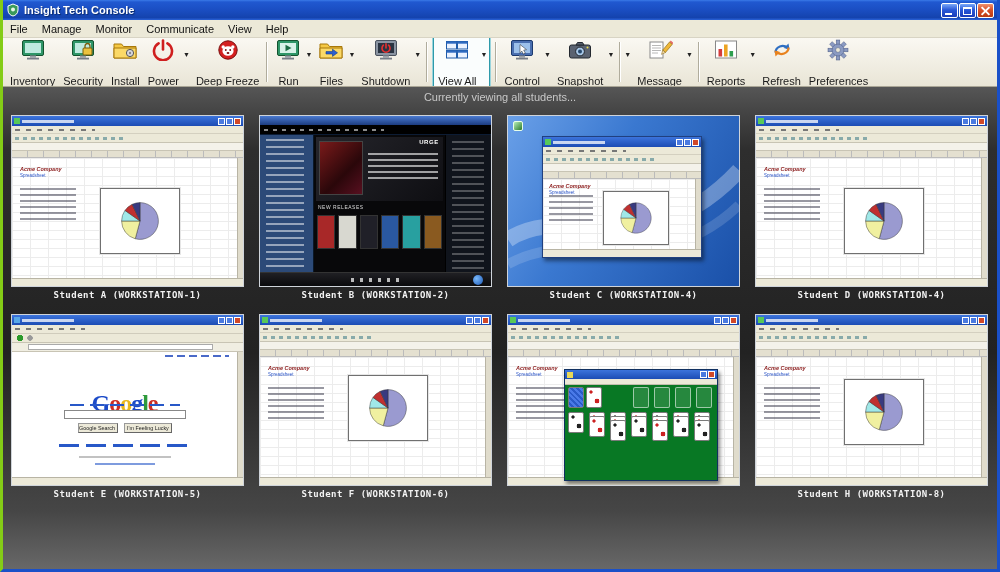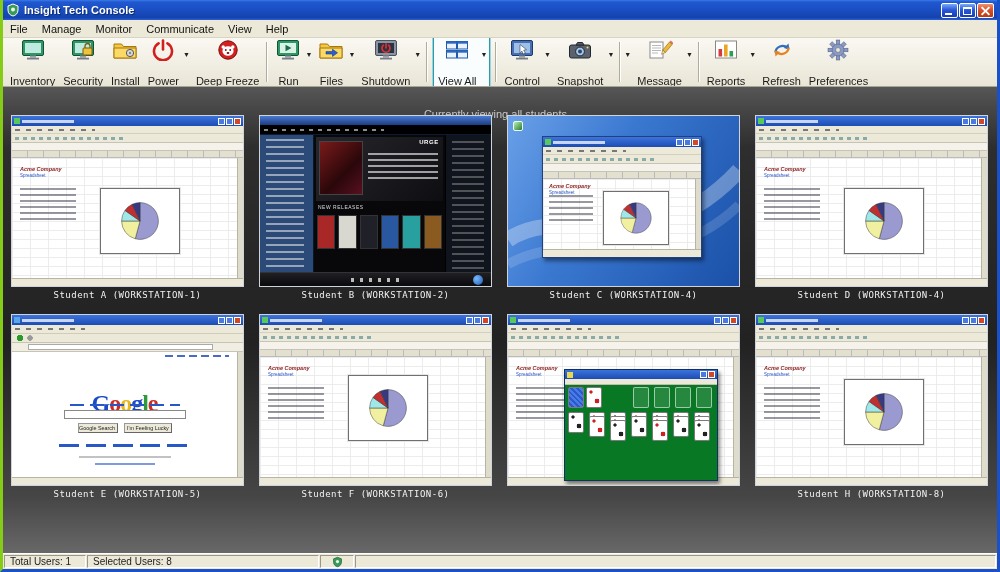--- a/index.html
+++ b/index.html
@@ -34,28 +34,28 @@
   .tbtn .ticon svg { display:block; }
   .tbtn .tlabel { font-size:11px; color:#1a1a1a; white-space:nowrap; }
   .darr { font-size:7px; color:#222; position:relative; top:-8px; margin:0 2px 0 0; }
   .tsep { width:2px; height:40px; border-left:1px solid #b0ac9c; border-right:1px solid #fff; margin:0 3px; }
   .tb-sel { display:flex; align-items:center; border:1px solid #2e9aaa; outline:1px solid #9ad4dc;
             background:#fafdfd; border-radius:2px; margin:0 2px; }
 
   
   .viewport { flex:1; position:relative; overflow:hidden;
               background:linear-gradient(180deg,#565656 0%,#454545 5%,#2e2e2e 13%,#222 55%,#464646 88%,#686868 100%); }
-  .view-status { position:absolute; top:4px; left:0; width:100%; text-align:center; color:#c8c8c8; font-size:11px;margin-top:17px; }
+  .view-status { position:absolute; top:4px; left:0; width:100%; text-align:center; color:#c8c8c8; font-size:11px; }
   .grid { position:absolute; top:28px; left:8px; display:grid; grid-template-columns:repeat(4,233px);
           column-gap:15px; row-gap:12px; }
   .cell { width:233px; }
   .screen { width:233px; height:172px; position:relative; overflow:hidden; border:1px solid #cfd4da;
             background:#fff; cursor:pointer; }
   .cell-label { height:13px; line-height:13px; margin-top:2px; text-align:center; color:#f2f2f2;
-                font-family:"DejaVu Sans Mono", monospace; font-size:9px; letter-spacing:.5px; white-space:nowrap; }
+                font-family:"DejaVu Sans Mono", monospace; font-size:9px; letter-spacing:.5px; white-space:nowrap;font-weight:bold; }
 
   
   .ss-title { height:10px; background:linear-gradient(180deg,#3c74dc,#1c4cb4); display:flex; align-items:center; padding:0 2px; }
   .ss-ico { width:6px; height:6px; background:#58c858; margin-right:2px; }
   .ss-ttext { width:52px; height:3px; background:rgba(255,255,255,.75); }
   .ss-btns { margin-left:auto; display:flex; gap:1px; }
   .ss-btns i { width:7px; height:7px; background:#4a7ae0; border:1px solid #fff; }
   .ss-btns i.r { background:#d04828; }
   .ss-menu { height:8px; background:#ece9d8; border-bottom:1px solid #d4d0c0;
              background-image:repeating-linear-gradient(90deg,#777 0 5px,transparent 5px 11px);
@@ -779,29 +779,14 @@
           </div>
           <div class="ss-scroll"></div>
           <div class="ss-status"></div>
         </div>
         <div class="cell-label">Student H (WORKSTATION-8)</div>
       </div>
 
     </div>
   </div>
 
-  <div class="statusbar">
-    <div class="sb-panel sb-p1">
-        <span>Total Users: 1</span>
-      </div>
-    <div class="sb-panel sb-p2">
-        <span>Selected Users: 8</span>
-      </div>
-    <div class="sb-panel sb-ico">
-      <svg width="11" height="12" viewBox="0 0 14 14">
-        <path d="M7 1 L12 3 V7 C12 10.5 9.5 12.5 7 13 C4.5 12.5 2 10.5 2 7 V3 Z" fill="#3a9a5a" stroke="#2a6a3a"></path>
-        <circle cx="7" cy="6.5" r="2" fill="#e8f8e8"></circle>
-      </svg>
-    </div>
-    <div class="sb-panel sb-fill"></div>
-  </div>
 
 </div>
 
 </body></html>

